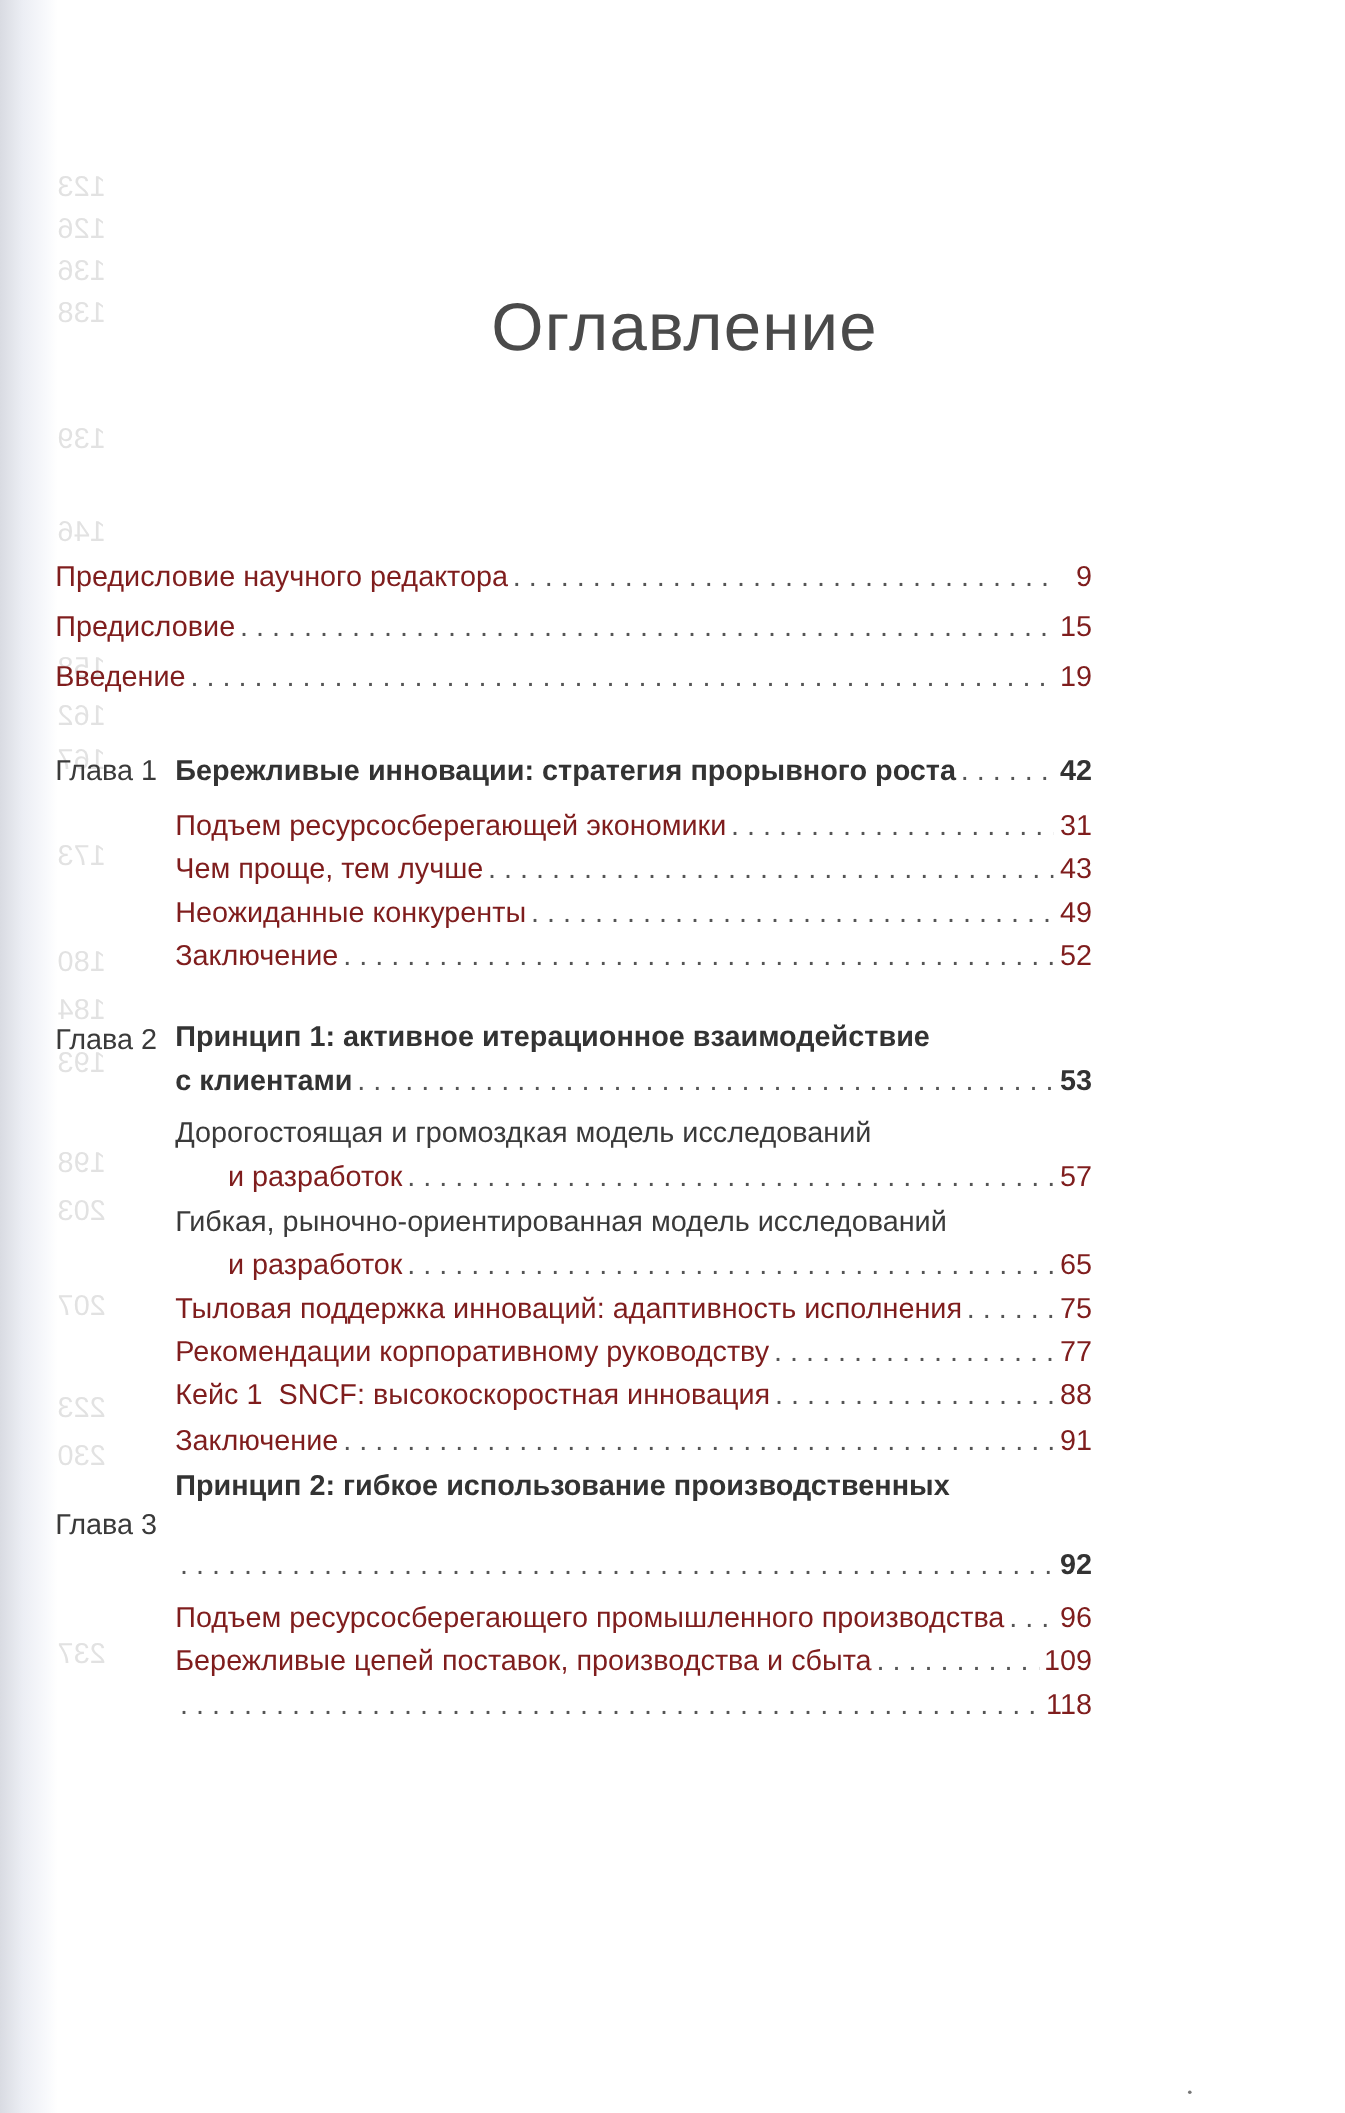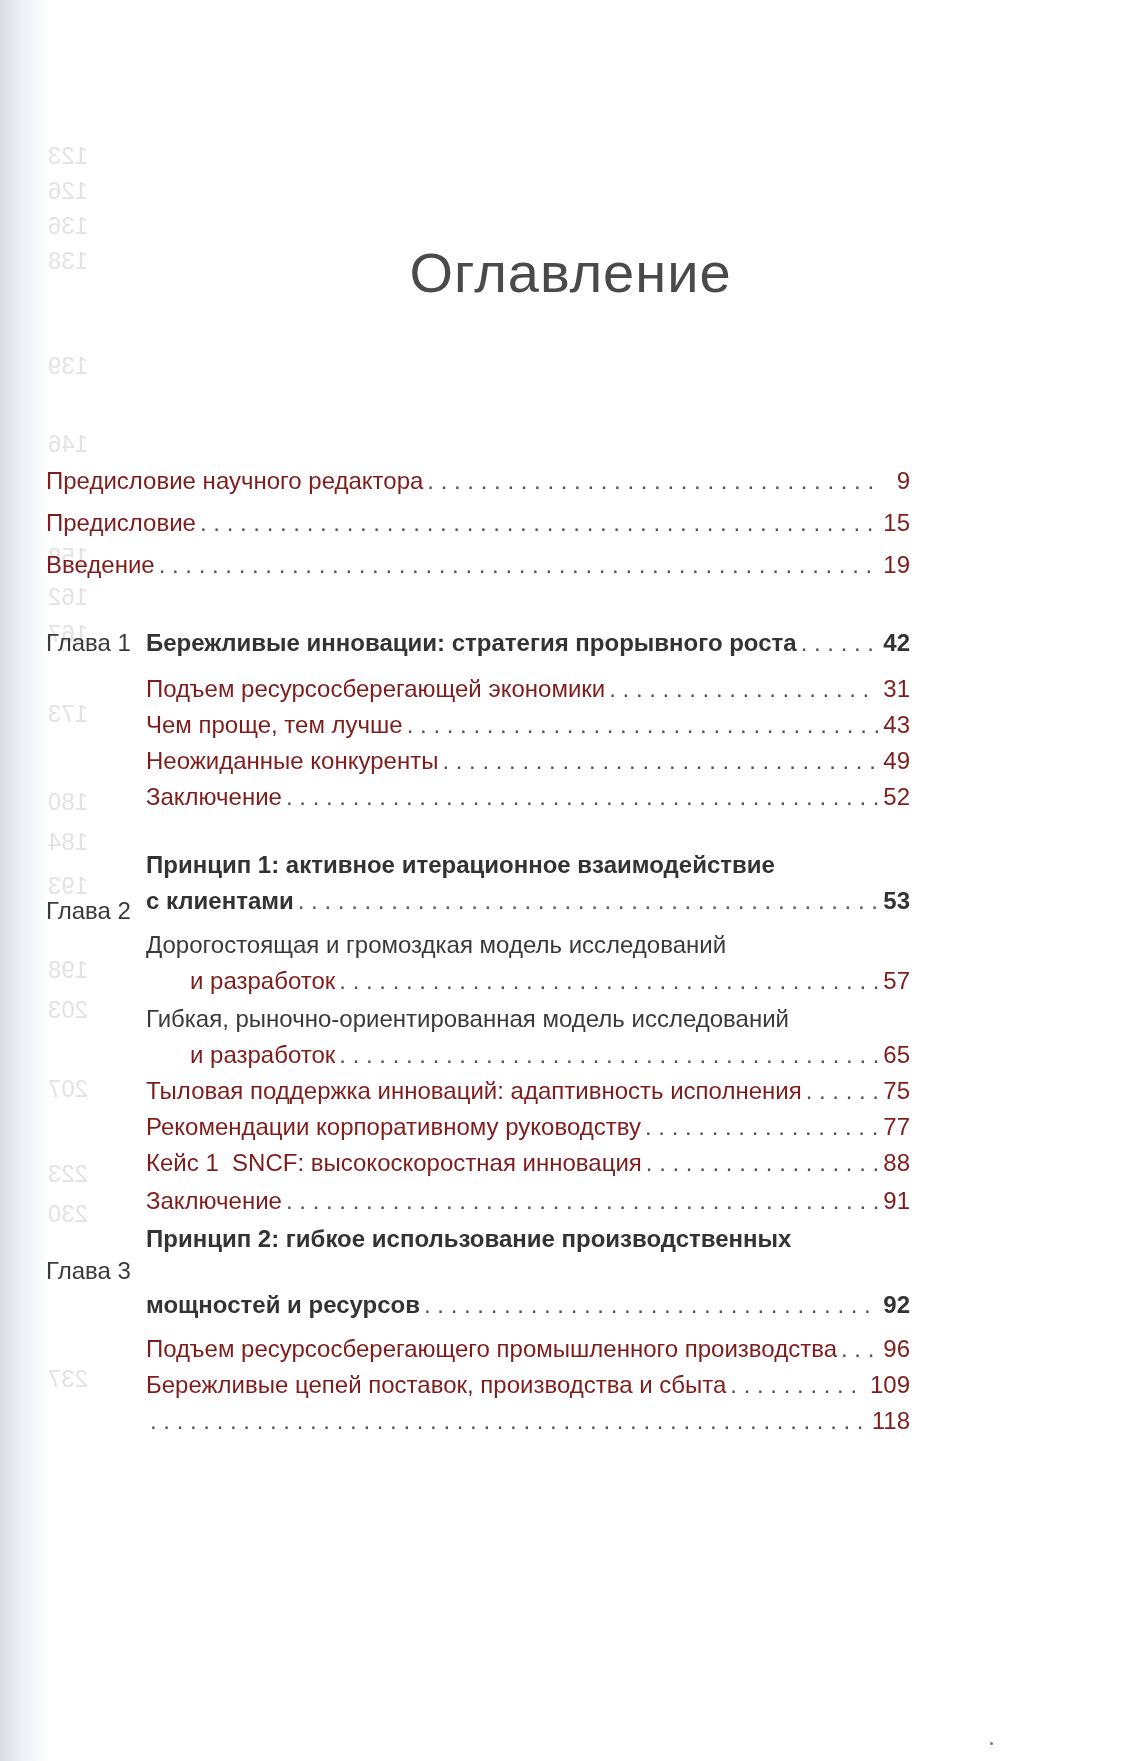--- a/index.html
+++ b/index.html
@@ -133,21 +133,21 @@
   <span class="label">Неожиданные конкуренты</span>
   <span class="leader"></span>
   <span class="page">49</span>
 </div>
 <div class="row" style="left:146px; top:782px; width:764px;">
   <span class="label">Заключение</span>
   <span class="leader"></span>
   <span class="page">52</span>
 </div>
 
-<div class="chapter-label" style="left:46px; top:896px;text-align:center;">Глава 2</div>
+<div class="chapter-label" style="left:46px; top:852px;text-align:center;">Глава 2</div>
 <div class="line-only bold" style="left:146px; top:850px;">Принцип 1: активное итерационное взаимодействие</div>
 <div class="row bold" style="left:146px; top:886px; width:764px;">
   <span class="label">с клиентами</span>
   <span class="leader"></span>
   <span class="page">53</span>
 </div>
 
 <div class="line-only" style="left:146px; top:930px;">Дорогостоящая и громоздкая модель исследований</div>
 <div class="row" style="left:190px; top:966px; width:720px;">
   <span class="label">и разработок</span>
@@ -179,21 +179,20 @@
 </div>
 <div class="row" style="left:146px; top:1186px; width:764px;">
   <span class="label">Заключение</span>
   <span class="leader"></span>
   <span class="page">91</span>
 </div>
 
 <div class="chapter-label" style="left:46px; top:1256px;">Глава 3</div>
 <div class="line-only bold" style="left:146px; top:1224px;">Принцип 2: гибкое использование производственных</div>
 <div class="row bold" style="left:146px; top:1290px; width:764px;">
-  <span class="label">мощностей и ресурсов</span>
   <span class="leader"></span>
   <span class="page">92</span>
 </div>
 <div class="row" style="left:146px; top:1334px; width:764px;">
   <span class="label">Подъем ресурсосберегающего промышленного производства</span>
   <span class="leader"></span>
   <span class="page">96</span>
 </div>
 <div class="row" style="left:146px; top:1370px; width:764px;">
   <span class="label">Бережливые цепей поставок, производства и сбыта</span>

